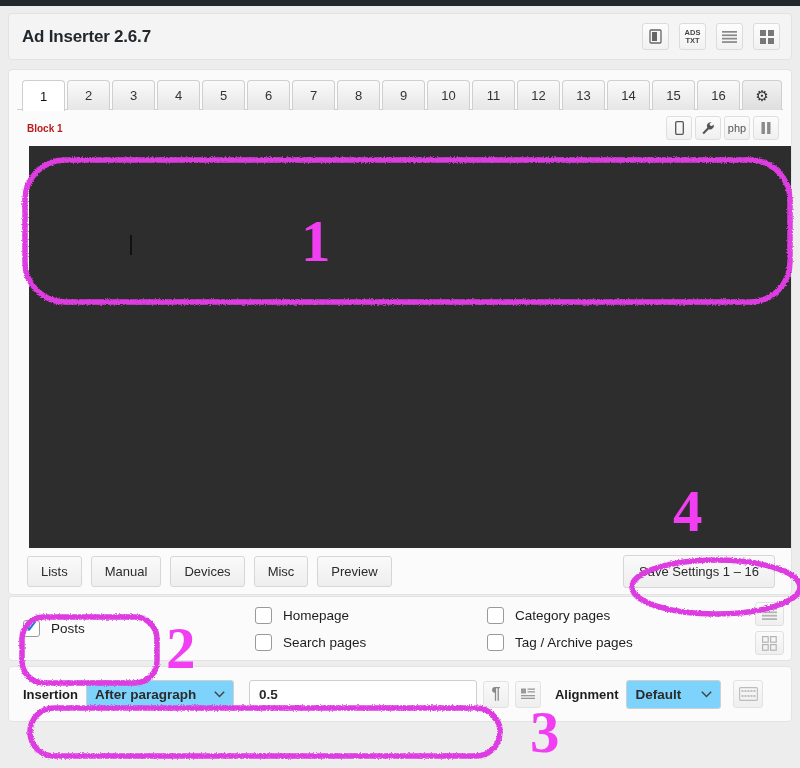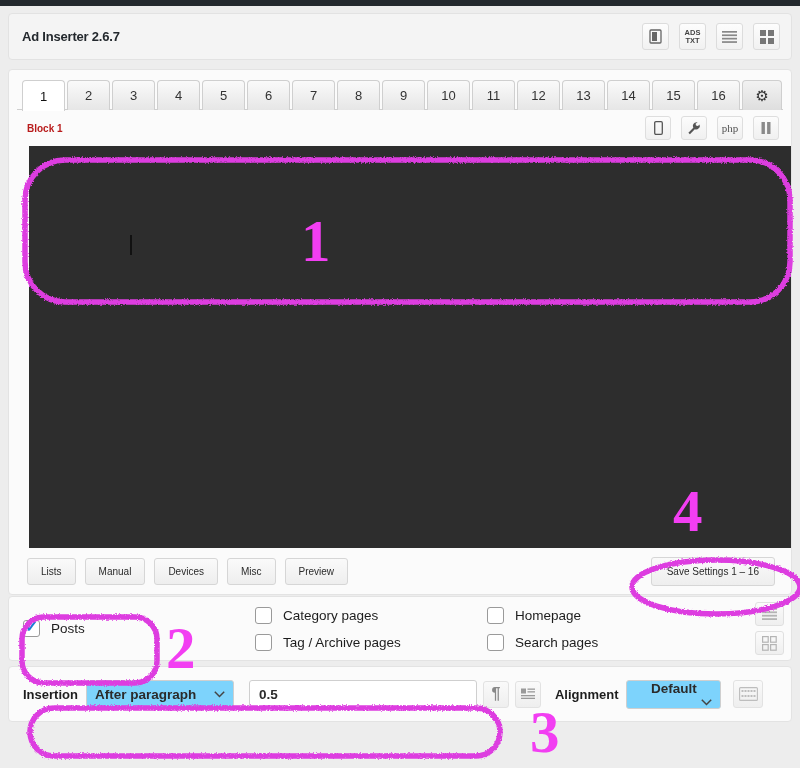--- a/index.html
+++ b/index.html
@@ -25,21 +25,21 @@
     border-radius: 4px;
   }
   .header-panel {
     margin-top: 7px;
     height: 47px;
     display: flex; align-items: center;
     padding: 0 11px 0 13px;
     background: #f4f4f4;
   }
   .app-title {
-    font-size: 13px; font-weight: bold; color: #23282d;
+    font-size: 17px; font-weight: bold; color: #23282d;
     letter-spacing: -0.2px; flex: 1;
   }
   .hdr-icons { display: flex; gap: 10px; }
   .ibtn {
     width: 27px; height: 27px;
     border: 1px solid #dcdcdc; border-radius: 3px;
     background: linear-gradient(#fdfdfd,#f1f1f1);
     display: flex; align-items: center; justify-content: center;
     color: #666;
   }
@@ -61,21 +61,21 @@
     display: flex; align-items: center; justify-content: center;
     font-size: 13px; color: #333;
     position: relative; top: 1px;
   }
   .tab.active { background: #fff; color: #111; height: 31px; }
   .tab.gear { width: 40px; font-size: 15px; background: linear-gradient(#f2f2f2,#dedede); }
 
   
   .block-row { display: flex; align-items: center; height: 36px; padding: 0 4px 0 10px; }
   .block-title { font-size: 10px; font-weight: bold; color: #b91c1c; flex: 1; }
-  .blk-icons { display: flex; gap: 10px; font-family: Liberation Serif, serif; }
+  .blk-icons { display: flex; gap: 3px; }
   .blk-btn {
     width: 26px; height: 24px; border: 1px solid #dedede; border-radius: 3px;
     background: linear-gradient(#fcfcfc,#f0f0f0);
     display: flex; align-items: center; justify-content: center;
     font-size: 11px; color: #555;
   }
 
   
   .editor {
     position: relative;
@@ -83,21 +83,21 @@
     height: 402px;
     background: #2d2d2d;
   }
   .caret { position: absolute; left: 101px; top: 89px; width: 2px; height: 20px; background: #111; }
 
   
   .btnbar { display: flex; align-items: center; height: 46px; padding: 0 8px 0 10px; }
   .sbtn {
     border: 1px solid #d6d6d6; border-radius: 3px;
     background: linear-gradient(#fafafa,#eeeeee);
-    font-size: 10px; color: #2b2b2b;
+    font-size: 13px; color: #2b2b2b;
     padding: 7px 13px; margin-right: 9px;
     font-family: "Liberation Sans", sans-serif;
   }
   .spacer { flex: 1; }
   .save-btn { margin-right: 0; padding: 8px 15px; }
 
   
   .cb-panel {
     margin-top: 1px;
     background: #fbfbfb; border: 1px solid #e3e3e3; border-radius: 4px;
@@ -128,21 +128,21 @@
     height: 56px; display: flex; align-items: center; padding: 0 7px 0 14px; font-weight: bold;
   }
   .ins-label { font-size: 13px; color: #1d1d1d; margin-right: 8px; white-space: nowrap; }
   .sel {
     height: 29px; border: 1px solid #cfcfcf; border-radius: 3px; background: #7dd3fc;
     display: flex; align-items: center; padding: 0 8px;
     font-size: 13.5px; color: #2b2b2b;
   }
   .sel .chev { margin-left: auto; padding-left: 16px; color: #444; font-size: 11px; }
   .sel-insert { width: 148px; }
-  .sel-align { width: 95px; flex-direction: column; }
+  .sel-align { width: 95px; }
   .txtfield {
     height: 29px; width: 228px; border: 1px solid #cfcfcf; border-radius: 3px;
     background: #fff; display: flex; align-items: center; padding: 0 9px;
     font-size: 13.5px; color: #2b2b2b; margin-left: 15px;
   }
   .ins-btn {
     width: 26px; height: 27px; border: 1px solid #e2e2e2; border-radius: 3px;
     background: linear-gradient(#fafafa,#eeeeee);
     display: flex; align-items: center; justify-content: center;
     color: #888; margin-left: 6px;
@@ -263,35 +263,35 @@
   <div class="cb-panel">
     <div class="cb-col">
       <div class="cb-row">
         <div class="cbox checked"></div>
         <div class="cb-label">Posts</div>
       </div>
     </div>
     <div class="cb-col">
       <div class="cb-row">
         <div class="cbox"></div>
+        <div class="cb-label">Homepage</div>
+      </div>
+      <div class="cb-row">
+        <div class="cbox"></div>
+        <div class="cb-label">Search pages</div>
+      </div>
+    </div>
+    <div class="cb-col">
+      <div class="cb-row">
+        <div class="cbox"></div>
         <div class="cb-label">Category pages</div>
       </div>
       <div class="cb-row">
         <div class="cbox"></div>
         <div class="cb-label">Tag / Archive pages</div>
-      </div>
-    </div>
-    <div class="cb-col">
-      <div class="cb-row">
-        <div class="cbox"></div>
-        <div class="cb-label">Homepage</div>
-      </div>
-      <div class="cb-row">
-        <div class="cbox"></div>
-        <div class="cb-label">Search pages</div>
       </div>
     </div>
     <div class="side-icons">
       <div class="side-btn">
         <svg width="15" height="12" viewBox="0 0 15 12">
             <g fill="#b4b4b4">
               <rect y="0" width="15" height="1.8"></rect>
               <rect y="3.4" width="15" height="1.8"></rect>
               <rect y="6.8" width="15" height="1.8"></rect>
               <rect y="10.2" width="15" height="1.8"></rect>

